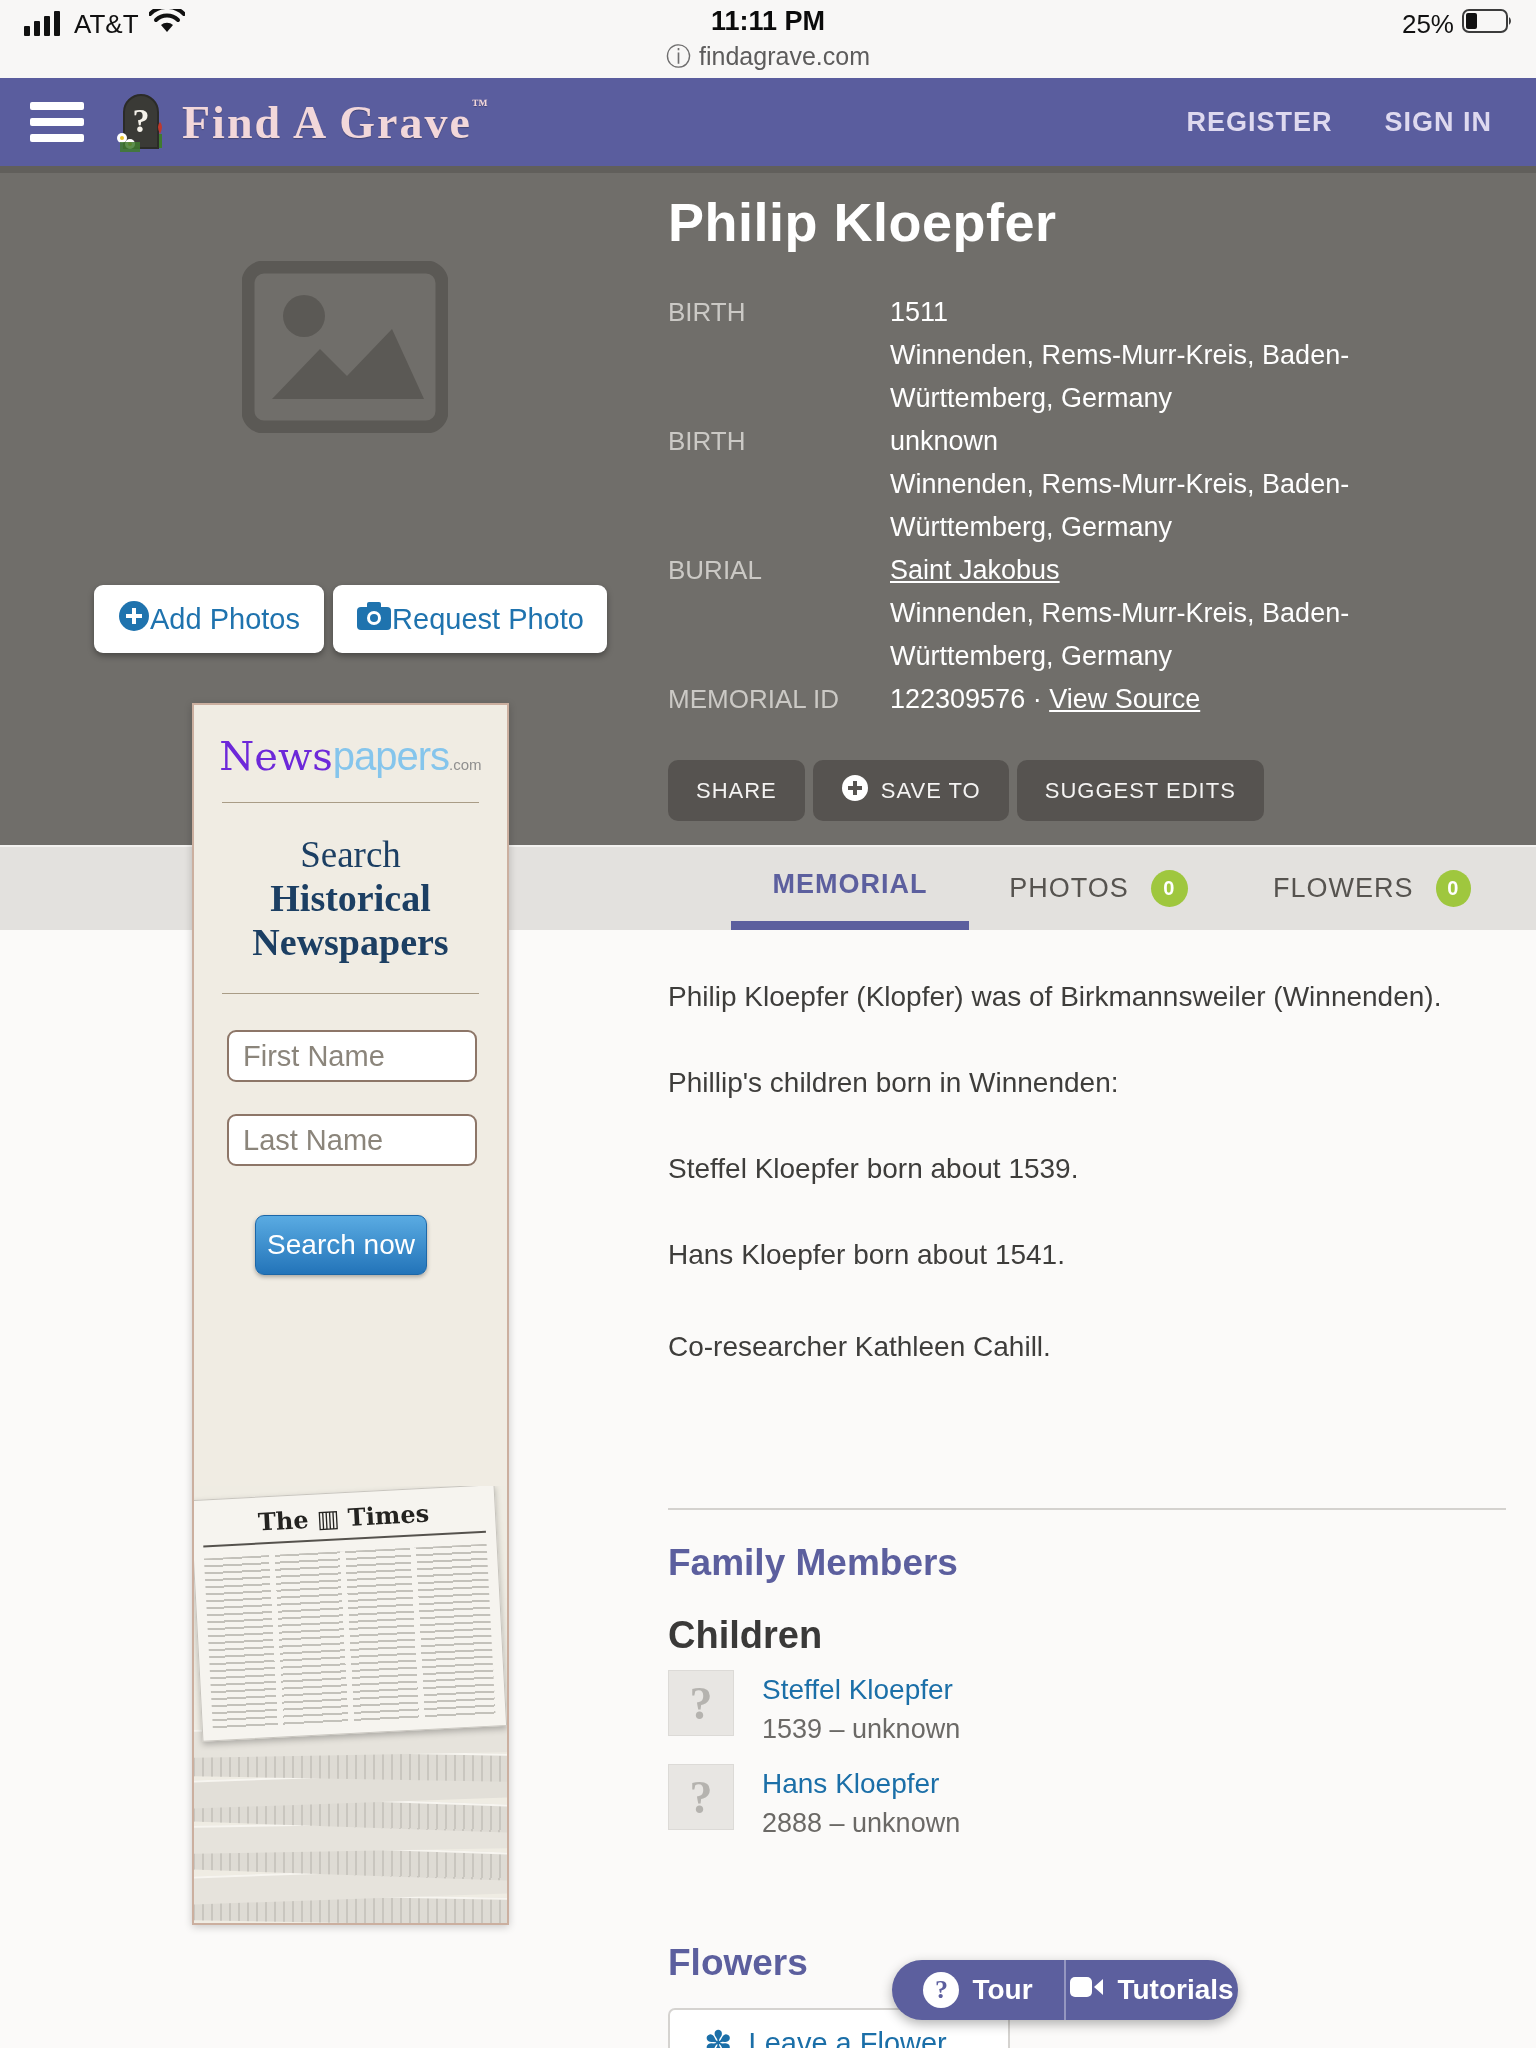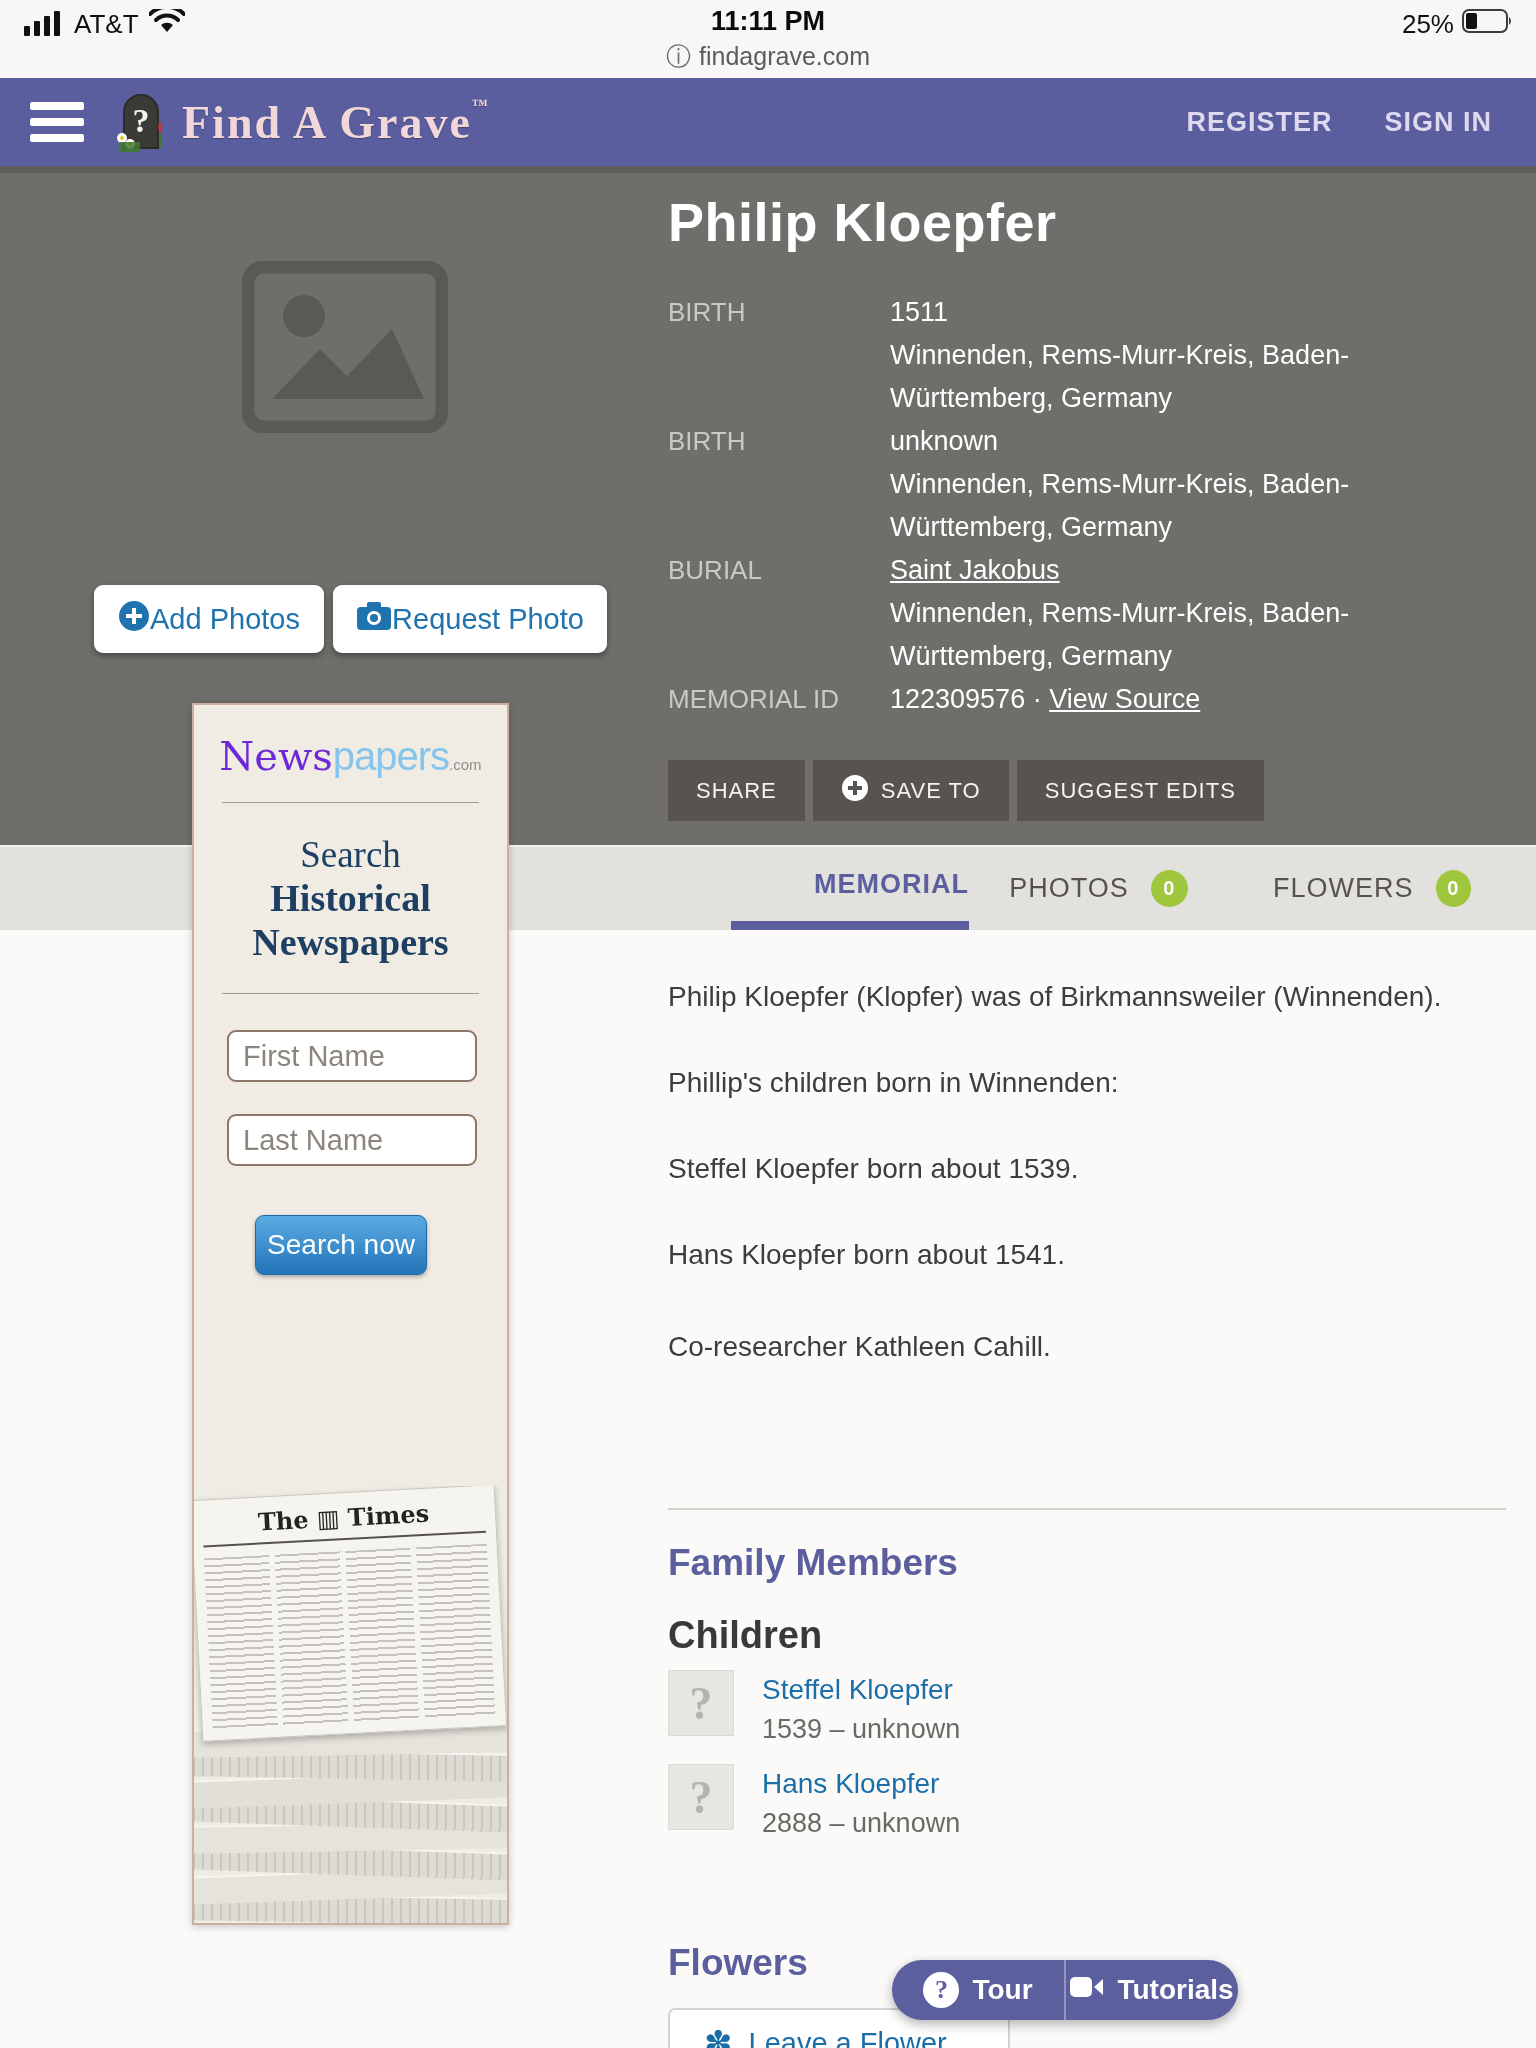--- a/index.html
+++ b/index.html
@@ -37,28 +37,28 @@
     display:flex;align-items:center;justify-content:center;gap:0;color:#1f73ae;font-size:29px;cursor:pointer;}
   .btn-addphotos{width:230px;}
   .btn-requestphoto{width:274px;}
   .hero-title{left:668px;top:18px;color:#fff;font-size:54px;font-weight:bold;letter-spacing:.5px;}
   .facts{left:668px;top:118px;width:760px;}
   .fact-row{display:flex;}
   .fact-label{width:222px;color:#cbc9c5;font-size:26px;line-height:43px;flex:none;}
   .fact-value{color:#fff;font-size:27px;line-height:43px;}
   .fact-link{color:#fff;text-decoration:underline;cursor:pointer;}
   .hero-actions{left:668px;top:587px;display:flex;gap:8px;}
-  .dark-btn{height:61px;background:#565350;border-radius:0;color:#f4f3f2;font-size:22px;letter-spacing:1px;
+  .dark-btn{height:61px;background:#565350;border-radius:10px;color:#f4f3f2;font-size:22px;letter-spacing:1px;
     display:flex;align-items:center;justify-content:center;gap:12px;padding:0 28px;cursor:pointer;}
 
   
   .tab-bar{left:0;top:845px;width:1536px;height:85px;background:#e3e1de;border-top:2px solid #f3f2f0;box-sizing:border-box;}
   .tab{position:absolute;top:0;height:83px;display:flex;align-items:center;justify-content:center;gap:22px;
     font-size:27px;letter-spacing:1px;color:#56534f;cursor:pointer;box-sizing:border-box;}
-  .tab.active{color:#5c5f9e;border-bottom:9px solid #5c5f9e;font-weight:bold;justify-content:flex-end;}
+  .tab.active{color:#5c5f9e;border-bottom:9px solid #5c5f9e;font-weight:bold;}
   .badge{width:37px;height:37px;border-radius:50%;background:#9fc73e;color:#fff;font-size:20px;font-weight:bold;
     display:flex;align-items:center;justify-content:center;}
 
   
   .content{left:0;top:930px;width:1536px;height:1118px;background:#fbfaf9;}
   .bio{position:absolute;left:668px;top:52px;width:820px;}
   .bio p{margin:0 0 56px 0;font-size:28px;color:#3e3d3b;line-height:30px;}
   .bio p.gap-big{margin-top:62px;}
   .divider{position:absolute;left:668px;top:578px;width:838px;height:2px;background:#d4d2cf;}
   .fam-heading{position:absolute;left:668px;top:612px;font-size:37px;font-weight:bold;color:#5c5f9e;}

